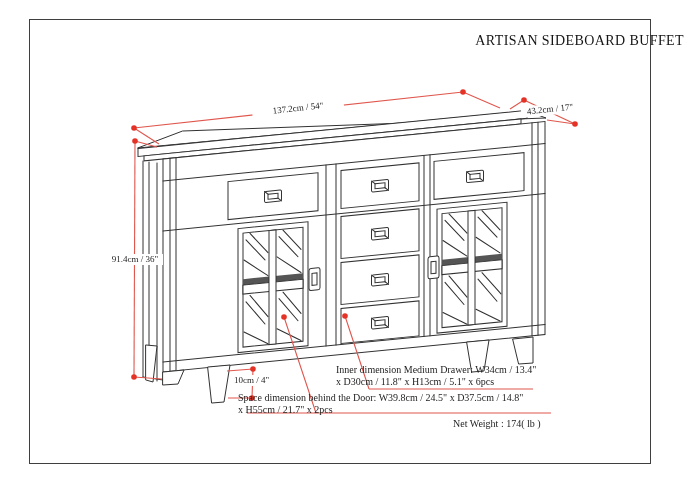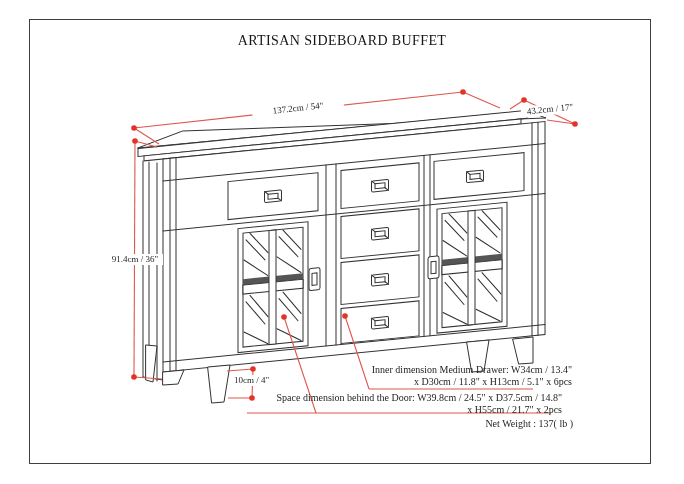--- a/index.html
+++ b/index.html
@@ -1,25 +1,25 @@
 <!DOCTYPE html>
 <html><head>
 <meta charset="utf-8">
 <style>
   html,body{margin:0;padding:0;background:#e9e9e9;}
   #stage{position:relative;width:684px;height:484px;background:#ffffff;overflow:hidden;
          font-family:"Liberation Serif", serif;color:#1c1c1c;}
   #border-rect{position:absolute;left:29px;top:19px;width:620px;height:443px;
                border:1.5px solid #3f3f3f;}
-  #title{position:absolute;left:0;top:33px;width:684px;text-align:center;
+  #title{position:absolute;left:0;top:33px;width:684px;text-align:right;
          font-size:14px;letter-spacing:.4px;color:#151515;}
   svg{position:absolute;left:0;top:0;}
   .dimlabel{position:absolute;font-size:9px;color:#242424;text-align:center;
             background:#ffffff;line-height:11px;white-space:nowrap;}
-  .note{position:absolute;font-size:10px;color:#242424;text-align:right;line-height:12px;}
+  .note{position:absolute;font-size:10px;color:#242424;text-align:left;line-height:12px;}
   #dim-width{left:252px;top:103px;width:92px;transform:rotate(-6.2deg);}
   #dim-depth{left:521px;top:104px;width:58px;transform:rotate(-6deg);}
   #dim-height{left:107px;top:254px;width:56px;}
   #dim-leg{left:230px;top:375px;width:43px;}
   #note-drawer{left:336px;top:364px;width:236px;}
   #note-door{left:238px;top:392px;width:324px;}
   #note-weight{left:453px;top:418px;width:120px;}
 </style>
 </head>
 <body>
@@ -183,15 +183,15 @@
   <div class="dimlabel" id="dim-leg">10cm / 4"</div>
 
   <div class="note" id="note-drawer">
     <div>Inner dimension Medium Drawer: W34cm / 13.4"</div>
     <div>x D30cm / 11.8" x H13cm / 5.1" x 6pcs</div>
   </div>
   <div class="note" id="note-door">
     <div>Space dimension behind the Door:  W39.8cm / 24.5" x D37.5cm / 14.8"</div>
     <div>x H55cm / 21.7" x 2pcs</div>
   </div>
-  <div class="note" id="note-weight">Net Weight : 137( lb )</div>
+  <div class="note" id="note-weight">Net Weight : 174( lb )</div>
 
 </div>
 
 </body></html>

